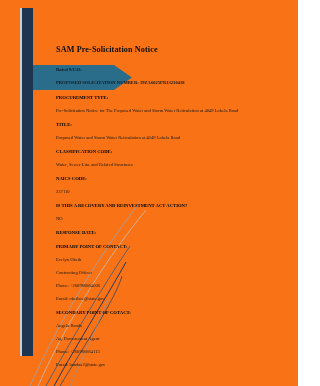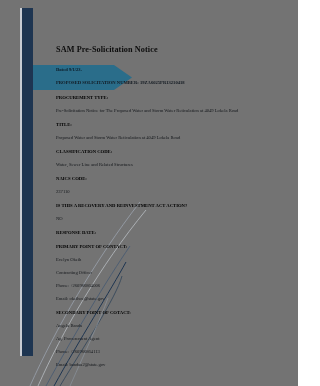--- a/index.html
+++ b/index.html
@@ -12,21 +12,21 @@
     height: 386px;
     overflow: hidden;
     font-family: "Liberation Serif", serif;
     position: relative;
   }
   .page {
     position: absolute;
     left: 0; top: 0;
     width: 298px;
     height: 386px;
-    background: #737373;
+    background: #f97316;
     overflow: hidden;
   }
 
   
   .navy-bar {
     position: absolute;
     left: 22px;
     top: 8px;
     width: 11px;
     height: 348px;

